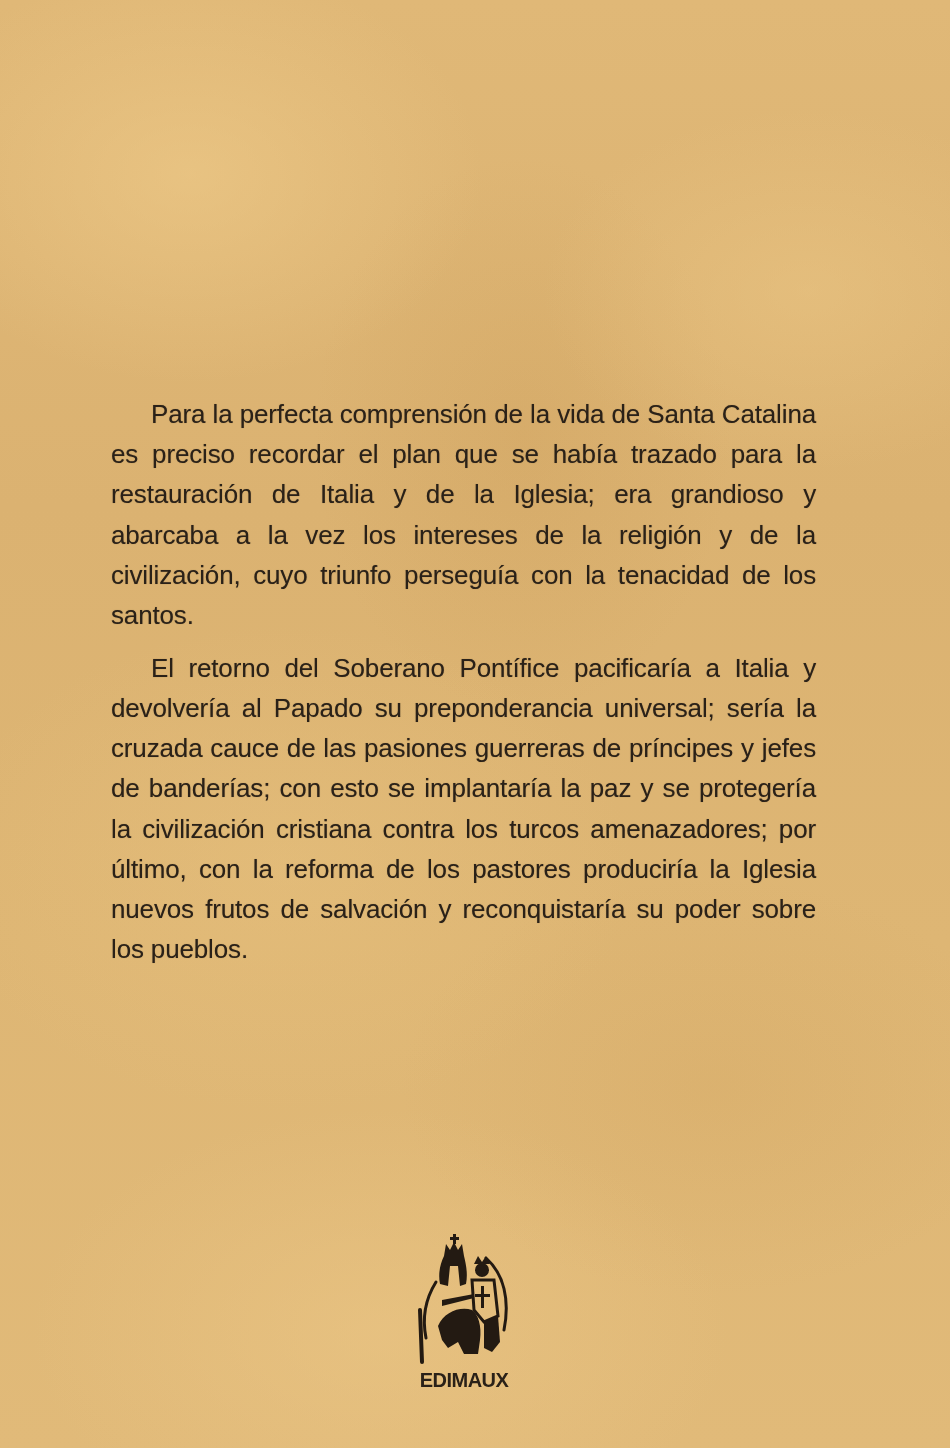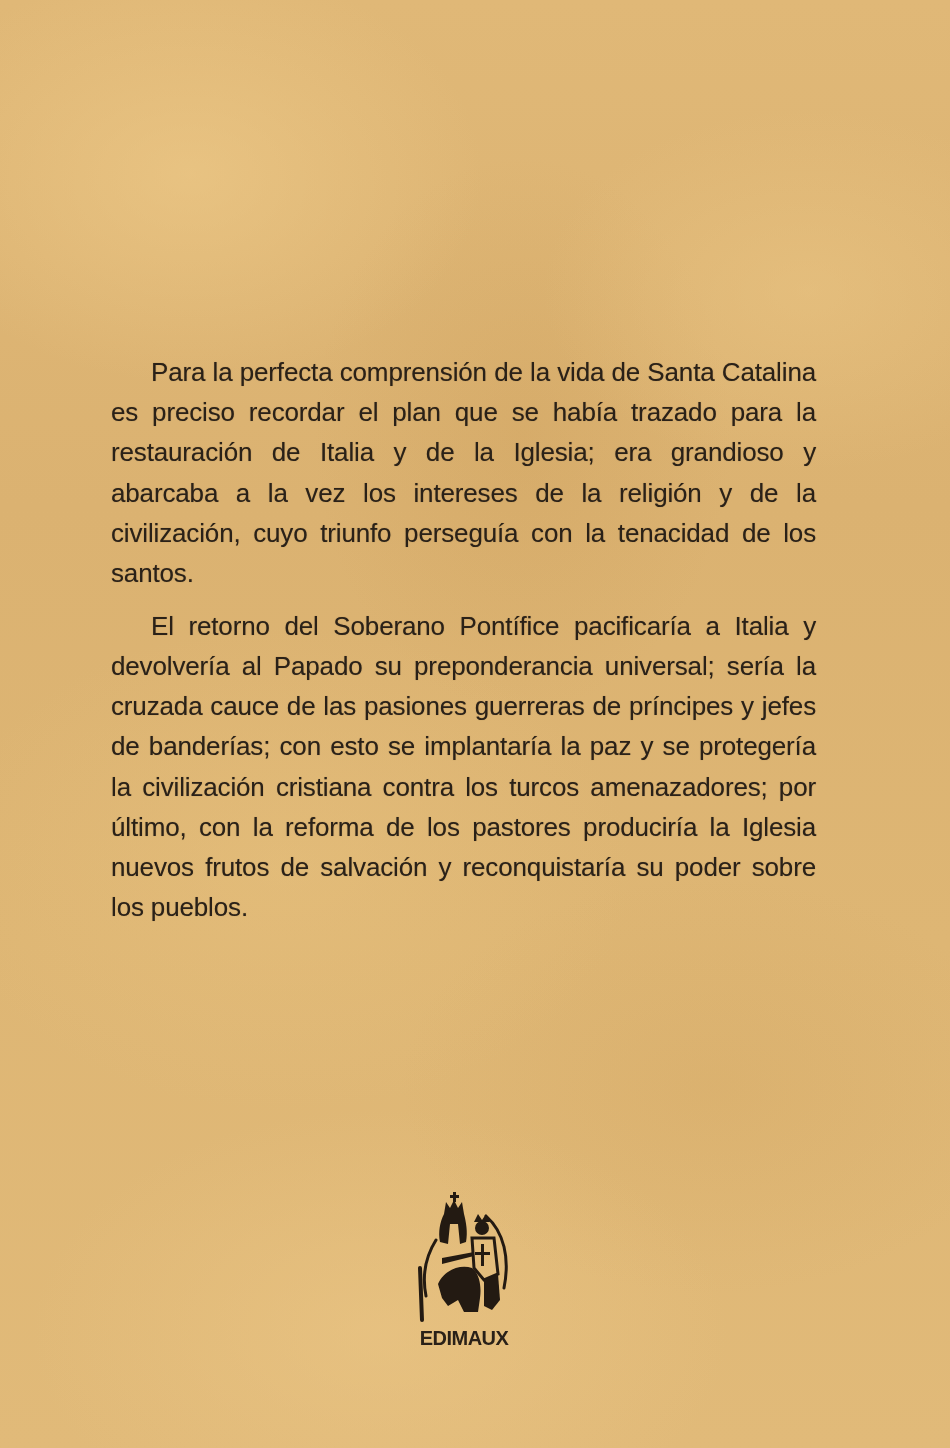--- a/index.html
+++ b/index.html
@@ -17,20 +17,21 @@
         radial-gradient(ellipse 380px 260px at 85% 20%, rgba(236,200,135,0.45), rgba(236,200,135,0) 70%),
         radial-gradient(ellipse 300px 400px at 55% 30%, rgba(190,140,70,0.18), rgba(190,140,70,0) 70%),
         radial-gradient(ellipse 500px 350px at 30% 60%, rgba(235,198,130,0.35), rgba(235,198,130,0) 70%),
         radial-gradient(ellipse 450px 300px at 75% 75%, rgba(195,145,75,0.15), rgba(195,145,75,0) 70%),
         radial-gradient(ellipse 500px 320px at 40% 92%, rgba(238,202,138,0.45), rgba(238,202,138,0) 70%),
         linear-gradient(180deg, #e0b877 0%, #dbb271 35%, #deb674 65%, #e1ba79 100%);
     }
     .cover {
       position: absolute;
       inset: 0;
+      margin-top: 42px;
     }
     .text-block {
       position: absolute;
       left: 111px;
       top: 352px;
       width: 705px;
       font-family: "Liberation Sans", sans-serif;
       font-size: 26px;
       line-height: 40.2px;
       color: #2a2118;

